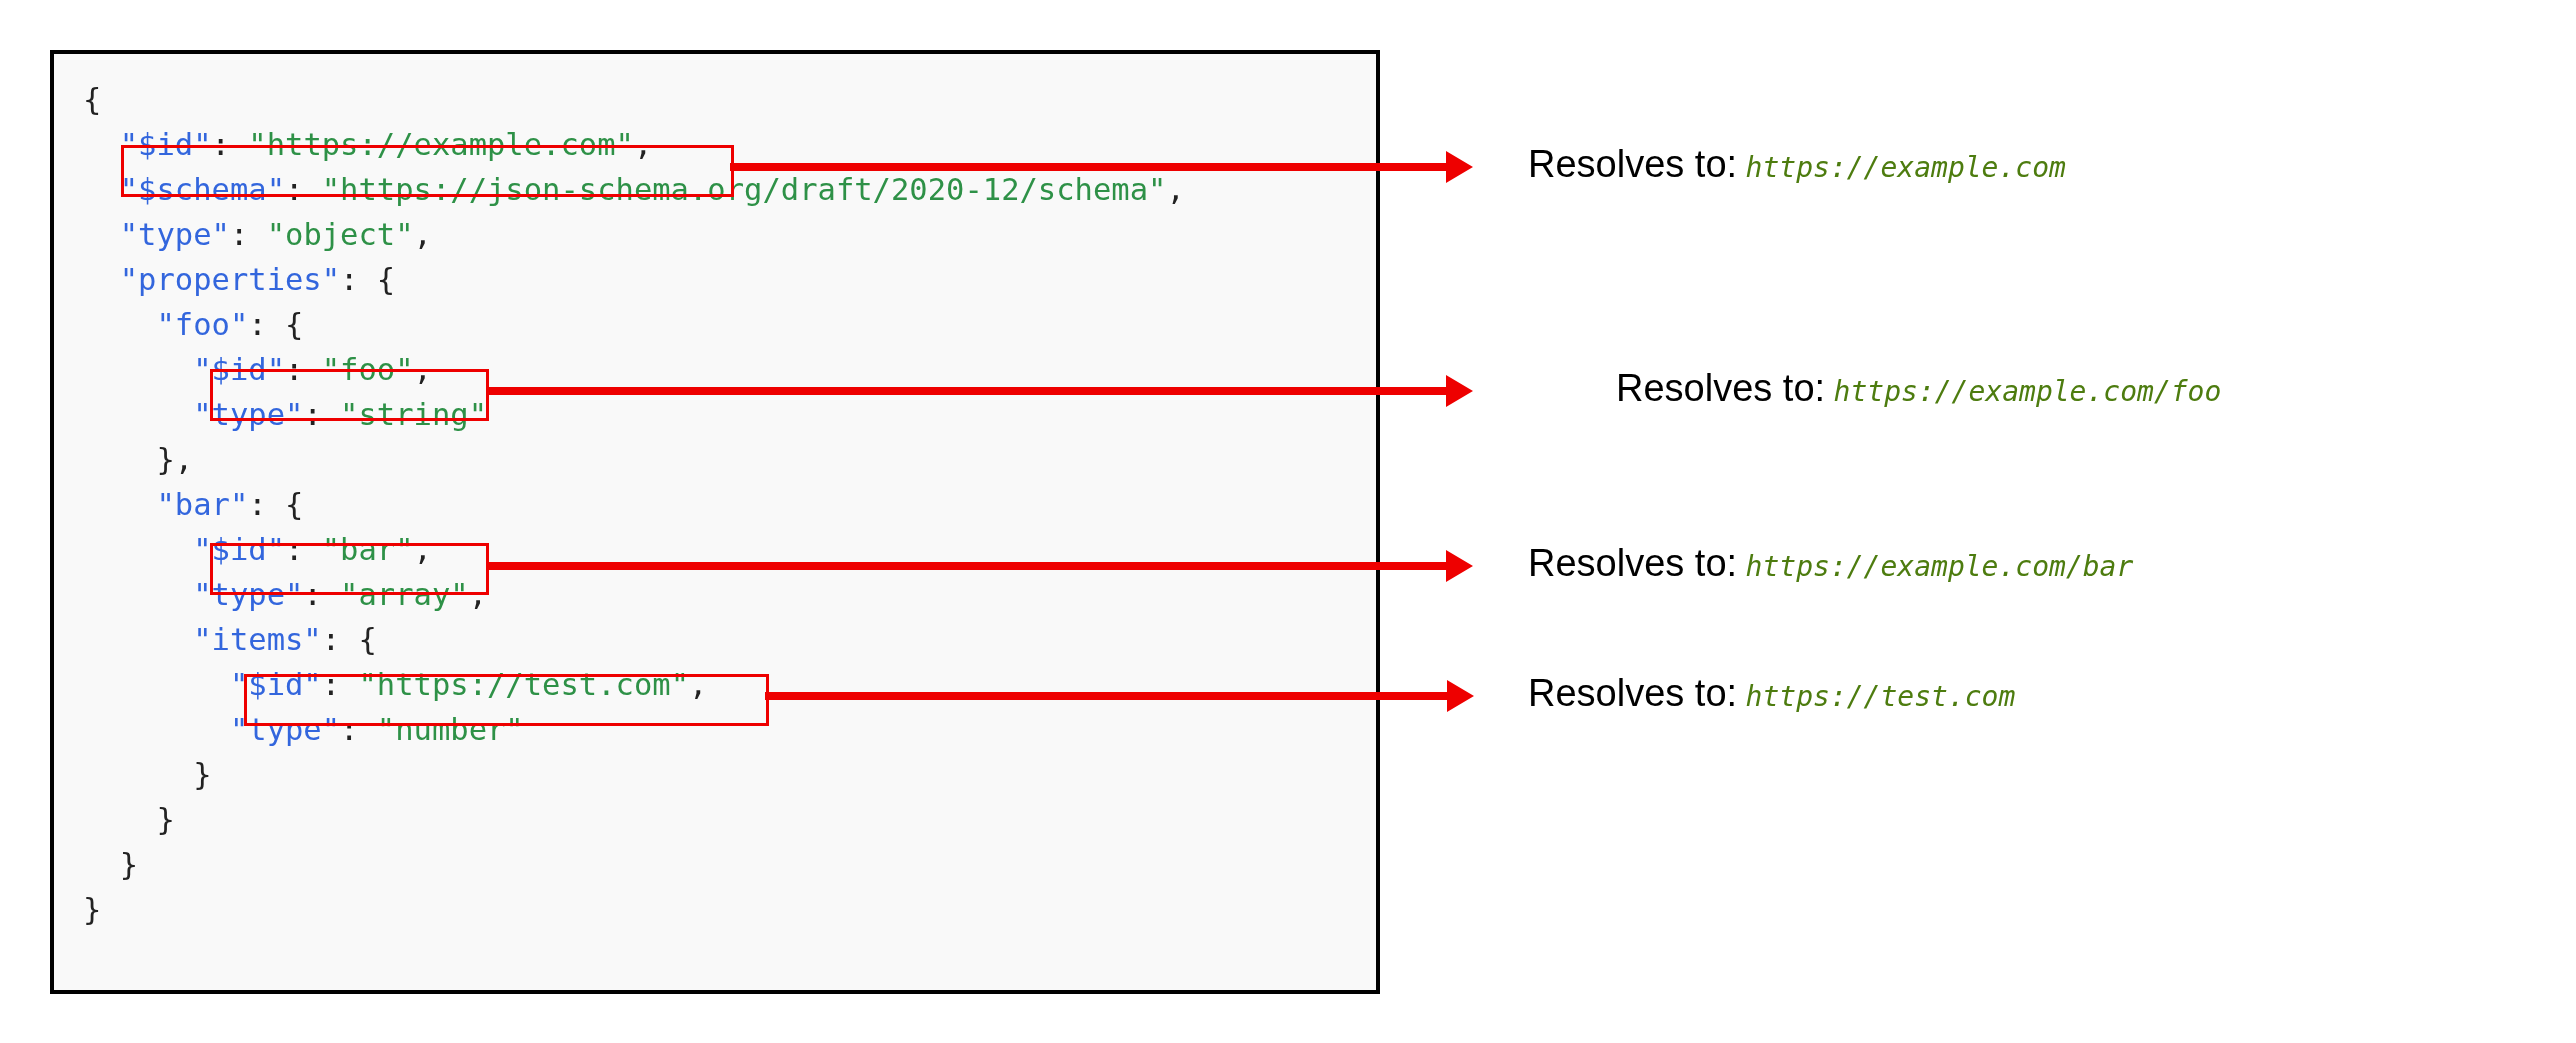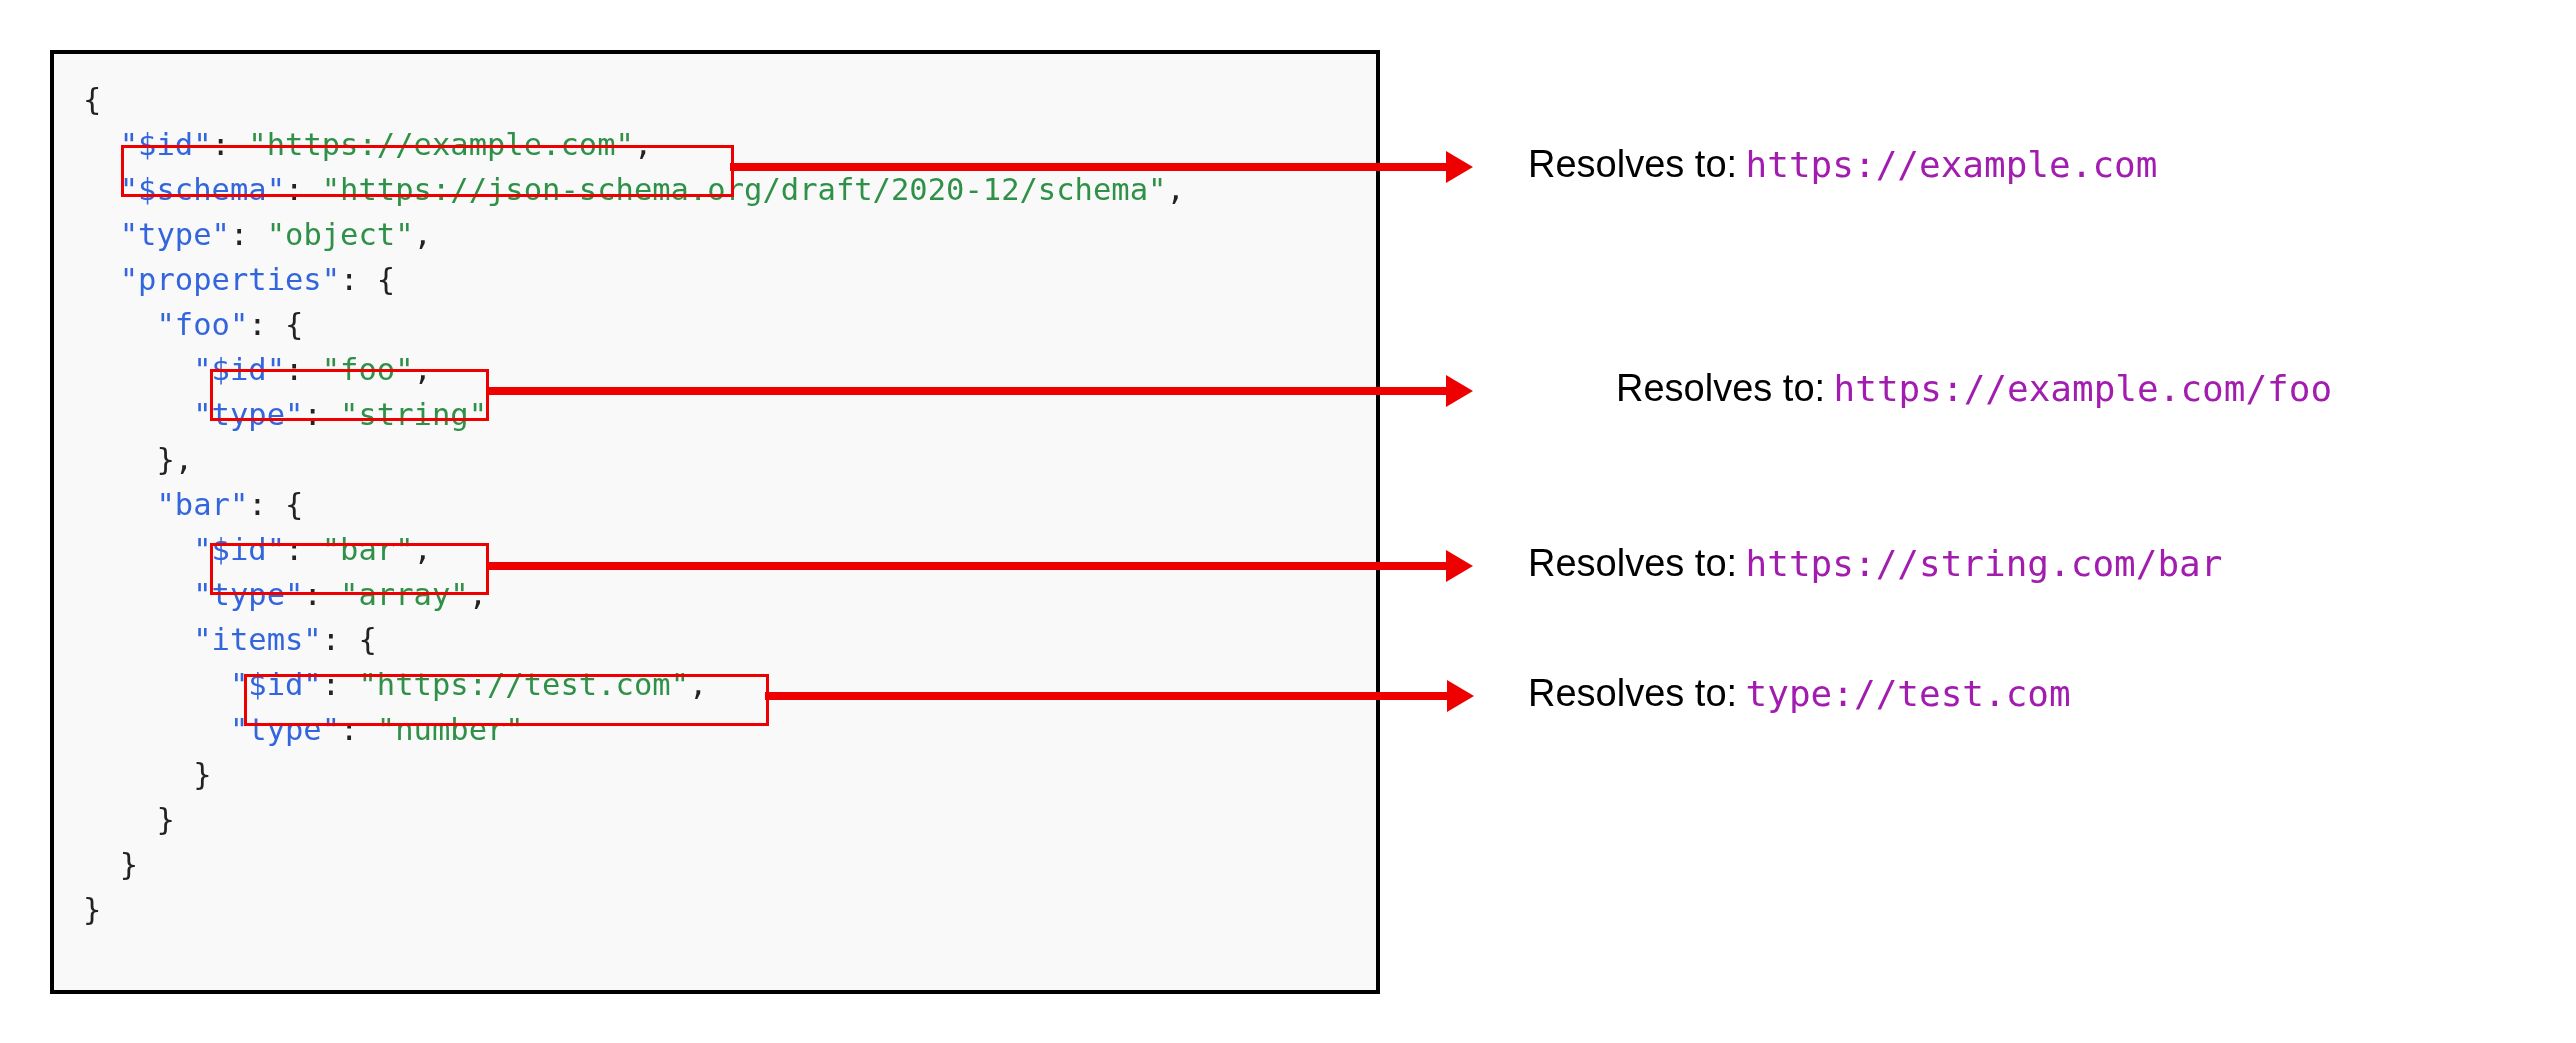--- a/index.html
+++ b/index.html
@@ -86,23 +86,24 @@
     line-height: 1;
   }
   .annotation .ann-label {
     font-family: "Liberation Sans", sans-serif;
     font-weight: normal;
     font-size: 38px;
     color: #000000;
   }
   .annotation .ann-url {
     font-family: "DejaVu Sans Mono", "Liberation Mono", monospace;
-    font-size: 36px;
-    color: #a21caf;
+    font-size: 28px;
+    color: #4d7c0f;
     margin-left: 8.5px;
+    font-style: italic;
   }
 </style>
 </head>
 <body>
 
 <div id="code-panel">
   <pre id="code-listing"><div class="code-line"><span></span><span class="tok-punct">{</span></div><div class="code-line"><span>  </span><span class="tok-key">"$id"</span><span class="tok-punct">: </span><span class="tok-str">"https://example.com"</span><span class="tok-punct">,</span></div><div class="code-line"><span>  </span><span class="tok-key">"$schema"</span><span class="tok-punct">: </span><span class="tok-str">"https://json-schema.org/draft/2020-12/schema"</span><span class="tok-punct">,</span></div><div class="code-line"><span>  </span><span class="tok-key">"type"</span><span class="tok-punct">: </span><span class="tok-str">"object"</span><span class="tok-punct">,</span></div><div class="code-line"><span>  </span><span class="tok-key">"properties"</span><span class="tok-punct">: {</span></div><div class="code-line"><span>    </span><span class="tok-key">"foo"</span><span class="tok-punct">: {</span></div><div class="code-line"><span>      </span><span class="tok-key">"$id"</span><span class="tok-punct">: </span><span class="tok-str">"foo"</span><span class="tok-punct">,</span></div><div class="code-line"><span>      </span><span class="tok-key">"type"</span><span class="tok-punct">: </span><span class="tok-str">"string"</span></div><div class="code-line"><span>    </span><span class="tok-punct">},</span></div><div class="code-line"><span>    </span><span class="tok-key">"bar"</span><span class="tok-punct">: {</span></div><div class="code-line"><span>      </span><span class="tok-key">"$id"</span><span class="tok-punct">: </span><span class="tok-str">"bar"</span><span class="tok-punct">,</span></div><div class="code-line"><span>      </span><span class="tok-key">"type"</span><span class="tok-punct">: </span><span class="tok-str">"array"</span><span class="tok-punct">,</span></div><div class="code-line"><span>      </span><span class="tok-key">"items"</span><span class="tok-punct">: {</span></div><div class="code-line"><span>        </span><span class="tok-key">"$id"</span><span class="tok-punct">: </span><span class="tok-str">"https://test.com"</span><span class="tok-punct">,</span></div><div class="code-line"><span>        </span><span class="tok-key">"type"</span><span class="tok-punct">: </span><span class="tok-str">"number"</span></div><div class="code-line"><span>      </span><span class="tok-punct">}</span></div><div class="code-line"><span>    </span><span class="tok-punct">}</span></div><div class="code-line"><span>  </span><span class="tok-punct">}</span></div><div class="code-line"><span></span><span class="tok-punct">}</span></div></pre>
   <div id="highlight-layer">
       <div class="hl-box" style="left: 67px; top: 91px; width: 613px; height: 52px;"></div>
       <div class="hl-box" style="left: 156px; top: 315px; width: 279px; height: 52px;"></div>
@@ -126,16 +127,16 @@
     </div>
     <div class="arrow" style="left: 765px; top: 696px; width: 708px;">
       <div class="shaft" style="width: 684px;"></div>
       <div class="head" style="left: 682px;"></div>
     </div>
   </div>
 
 <div id="annotation-layer">
     <div class="annotation" style="left: 1528px; top: 145px;"><span class="ann-label">Resolves to:</span><span class="ann-url">https://example.com</span></div>
     <div class="annotation" style="left: 1616px; top: 369px; text-align: right;"><span class="ann-label">Resolves to:</span><span class="ann-url">https://example.com/foo</span></div>
-    <div class="annotation" style="left: 1528px; top: 544px;"><span class="ann-label">Resolves to:</span><span class="ann-url">https://string.com/bar</span></div>
-    <div class="annotation" style="left: 1528px; top: 674px;"><span class="ann-label">Resolves to:</span><span class="ann-url">type://test.com</span></div>
+    <div class="annotation" style="left: 1528px; top: 544px;"><span class="ann-label">Resolves to:</span><span class="ann-url">https://example.com/bar</span></div>
+    <div class="annotation" style="left: 1528px; top: 674px;"><span class="ann-label">Resolves to:</span><span class="ann-url">https://test.com</span></div>
   </div>
 
 
 </body></html>

